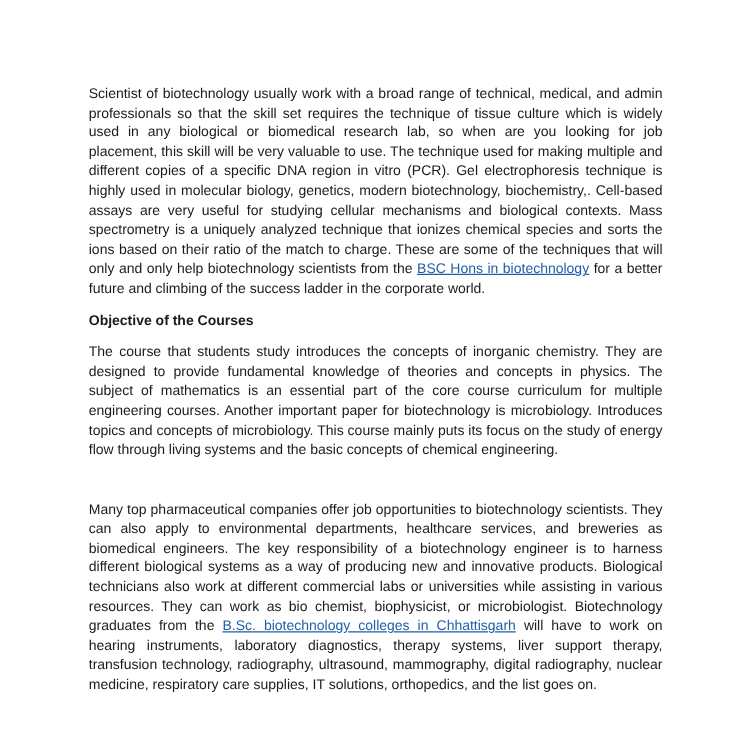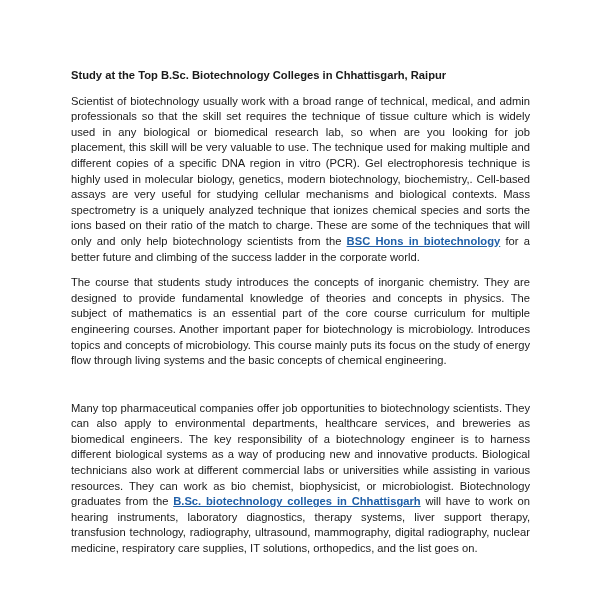--- a/index.html
+++ b/index.html
@@ -8,28 +8,28 @@
       position: absolute; left: 71px; top: 68px; width: 459px;
       font-family: "Liberation Sans", sans-serif;
       color: #1a1a1a;
       font-size: 11.2px;
       line-height: 15.6px;
     }
     .heading { font-weight: bold; font-size: 11.2px; margin: 0 0 10px 0; }
     .para { margin: 0 0 10px 0; text-align: justify; }
     .h2 { font-weight: bold; margin: 0 0 10px 0; }
     .gap { height: 22px; }
-    a.link { color: #1f5fa8; font-weight: bold; text-decoration: underline; }
+    a.link { color: #1f5fa8; font-weight: normal; text-decoration: underline; }
   </style>
 </head>
 <body>
 
 <div class="page">
-  <p class="heading">Study at the Top B.Sc. Biotechnology Colleges in Chhattisgarh, Raipur</p>
 
   <p class="para"><span>Scientist of biotechnology usually work with a broad range of technical, medical, and admin professionals so that the skill set requires the technique of tissue culture which is widely used in any biological or biomedical research lab, so when are you looking for job placement, this skill will be very valuable to use. The technique used for making multiple and different copies of a specific DNA region in vitro (PCR). Gel electrophoresis technique is highly used in molecular biology, genetics, modern biotechnology, biochemistry,. Cell-based assays are very useful for studying cellular mechanisms and biological contexts. Mass spectrometry is a uniquely analyzed technique that ionizes chemical species and sorts the ions based on their ratio of the match to charge. These are some of the techniques that will only and only help biotechnology scientists from the </span><a class="link" href="#">BSC Hons in biotechnology</a><span> for a better future and climbing of the success ladder in the corporate world.</span></p>
 
+  <p class="h2">Objective of the Courses</p>
   <p class="para">The course that students study introduces the concepts of inorganic chemistry. They are designed to provide fundamental knowledge of theories and concepts in physics. The subject of mathematics is an essential part of the core course curriculum for multiple engineering courses. Another important paper for biotechnology is microbiology. Introduces topics and concepts of microbiology. This course mainly puts its focus on the study of energy flow through living systems and the basic concepts of chemical engineering.</p>
 
   <div class="gap"></div>
 
   <p class="para"><span>Many top pharmaceutical companies offer job opportunities to biotechnology scientists. They can also apply to environmental departments, healthcare services, and breweries as biomedical engineers. The key responsibility of a biotechnology engineer is to harness different biological systems as a way of producing new and innovative products. Biological technicians also work at different commercial labs or universities while assisting in various resources. They can work as bio chemist, biophysicist, or microbiologist. Biotechnology graduates from the </span><a class="link" href="#">B.Sc. biotechnology colleges in Chhattisgarh</a><span> will have to work on hearing instruments, laboratory diagnostics, therapy systems, liver support therapy, transfusion technology, radiography, ultrasound, mammography, digital radiography, nuclear medicine, respiratory care supplies,  IT solutions, orthopedics, and the list goes on.</span></p>
 </div>
 
 </body></html>

